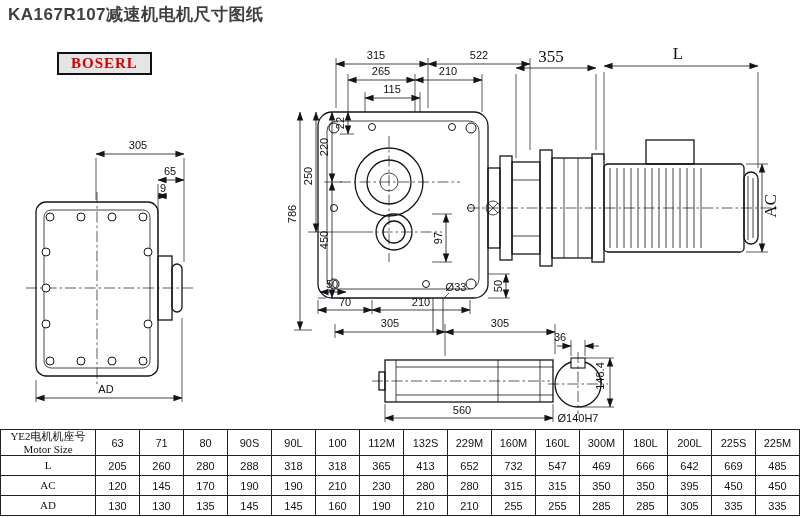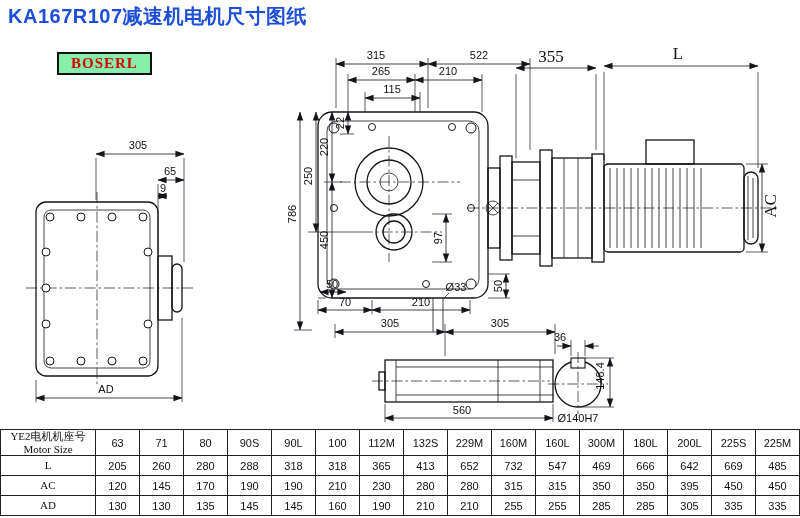--- a/index.html
+++ b/index.html
@@ -1,25 +1,25 @@
 <!DOCTYPE html>
 <html><head>
 <meta charset="utf-8">
 <style>
   html,body { margin:0; padding:0; }
   body {
     width:800px; height:518px; background:#ffffff; position:relative;
     font-family:"Liberation Sans", sans-serif; overflow:hidden; color:#111;
   }
   .title {
-    position:absolute; top:3px; left:8px; font-size:20px; font-weight:bold;
-    color:#1d4ed8; letter-spacing:0.5px; white-space:nowrap;
+    position:absolute; top:3px; left:8px; font-size:17px; font-weight:bold;
+    color:#404040; letter-spacing:0.5px; white-space:nowrap;
   }
   .brand {
-    position:absolute; top:52px; left:57px; border:2px solid #111; background:#86efac;
+    position:absolute; top:52px; left:57px; border:2px solid #111; background:#e5e5e5;
     padding:1px 12px; font-family:"Liberation Serif", serif; font-weight:bold;
     font-size:15px; color:#d40000; letter-spacing:1px;
   }
   svg.drawing { position:absolute; top:0; left:0; }
 
   
   .ol { fill:none; stroke:#14141a; stroke-width:1.3; }
   .il { fill:none; stroke:#14141a; stroke-width:0.8; }
   .xl { fill:none; stroke:#14141a; stroke-width:0.7; }
   .cl { fill:none; stroke:#14141a; stroke-width:0.7; stroke-dasharray:11 3 2.5 3; }

